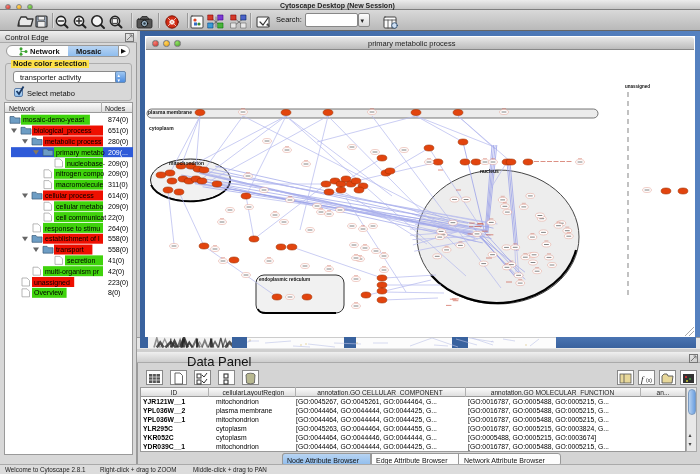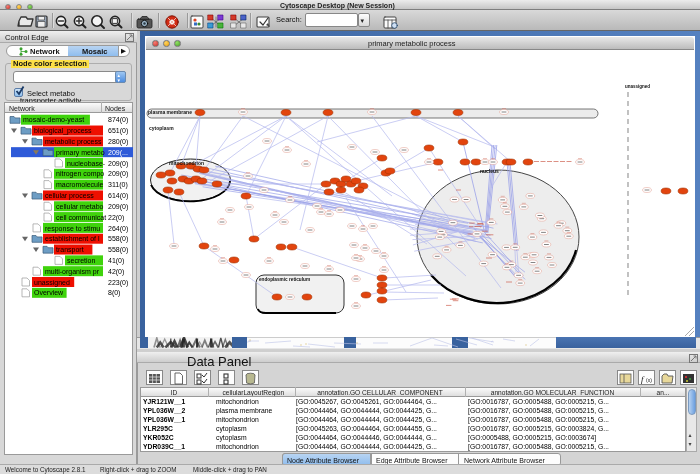--- a/index.html
+++ b/index.html
@@ -100,26 +100,26 @@
 <div class="abs" style="left:6px;top:45px;width:124px;height:12px;background:#fdfdfd;border:1px solid #9a9a9a;border-radius:7px;"></div>
 <div class="abs" style="left:68px;top:45px;width:50px;height:12px;background:linear-gradient(#b8d4f2,#8fbdee);border-top:1px solid #9a9a9a;border-bottom:1px solid #9a9a9a;"></div>
 <div class="abs" style="left:118px;top:45px;width:12px;height:12px;border-left:1px solid #9a9a9a;"></div>
 <svg class="abs" style="left:19px;top:47px" width="9" height="9" viewBox="0 0 9 9">
 <circle cx="2" cy="1.8" r="1.5" fill="#3aa32e"></circle>
     <circle cx="2" cy="7.2" r="1.5" fill="#3aa32e"></circle>
     <circle cx="7" cy="4.5" r="1.5" fill="#3aa32e"></circle>
 <path d="M2 2 L2 7 M2 4.5 L7 4.5" stroke="#3aa32e" stroke-width="0.8" fill="none"></path>
   </svg>
 <div class="abs" style="left:30px;top:48px;font-size:7.5px;color:#111;font-weight:bold;white-space:nowrap;line-height:1;">Network</div>
-<div class="abs" style="left:82px;top:48px;font-size:7.5px;color:#111;font-weight:bold;white-space:nowrap;line-height:1;">Mosaic</div>
+<div class="abs" style="left:76px;top:48px;font-size:7.5px;color:#111;font-weight:bold;white-space:nowrap;line-height:1;">Mosaic</div>
 <div class="abs" style="left:121px;top:48px;font-size:6.5px;color:#111;font-weight:normal;white-space:nowrap;line-height:1;">▶</div>
 <div class="abs" style="left:5px;top:63px;width:127px;height:38px;border:1px solid #adadad;border-radius:3px;"></div>
 <div class="abs" style="left:11px;top:60px;font-size:7.5px;color:#111;font-weight:bold;white-space:nowrap;line-height:1;background:#fde047;">&nbsp;Node color selection&nbsp;</div>
 <div class="abs" style="left:13px;top:71px;width:113px;height:12px;background:#fff;border:1px solid #8a8a8a;border-radius:3px;"></div>
-<div class="abs" style="left:20px;top:74px;font-size:7.5px;color:#111;font-weight:normal;white-space:nowrap;line-height:1;margin-top:23px;">transporter activity</div>
+<div class="abs" style="left:20px;top:74px;font-size:7.5px;color:#111;font-weight:normal;white-space:nowrap;line-height:1;">transporter activity</div>
 <div class="abs" style="left:115px;top:71px;width:11px;height:12px;background:linear-gradient(#9ec7f2,#4c8ce0);border:1px solid #6a8ab0;border-radius:2px;"></div>
 <div class="abs" style="left:117.5px;top:72.5px;font-size:5px;color:#fff;font-weight:normal;white-space:nowrap;line-height:1;">▴</div>
 <div class="abs" style="left:117.5px;top:77.5px;font-size:5px;color:#fff;font-weight:normal;white-space:nowrap;line-height:1;">▾</div>
 <div class="abs" style="left:14px;top:88px;width:9px;height:9px;background:linear-gradient(#cfe4f8,#8fc0ee);border:1px solid #5a7ca8;border-radius:2px;"></div>
 <svg class="abs" style="left:14px;top:85px" width="12" height="12" viewBox="0 0 12 12">
 <path d="M2.5 6 L5 9 L9.5 1.5" fill="none" stroke="#1a3a66" stroke-width="1.8"></path>
   </svg>
 <div class="abs" style="left:27px;top:89.5px;font-size:7.5px;color:#111;font-weight:normal;white-space:nowrap;line-height:1;">Select metabo</div>
 <div class="abs" style="left:4px;top:102px;width:129px;height:353px;background:#fff;border:1px solid #9a9a9a;"></div>
 <div class="abs" style="left:4px;top:102px;width:129px;height:11px;background:linear-gradient(#fbfbfb,#dcdcdc);border:1px solid #9a9a9a;"></div>

